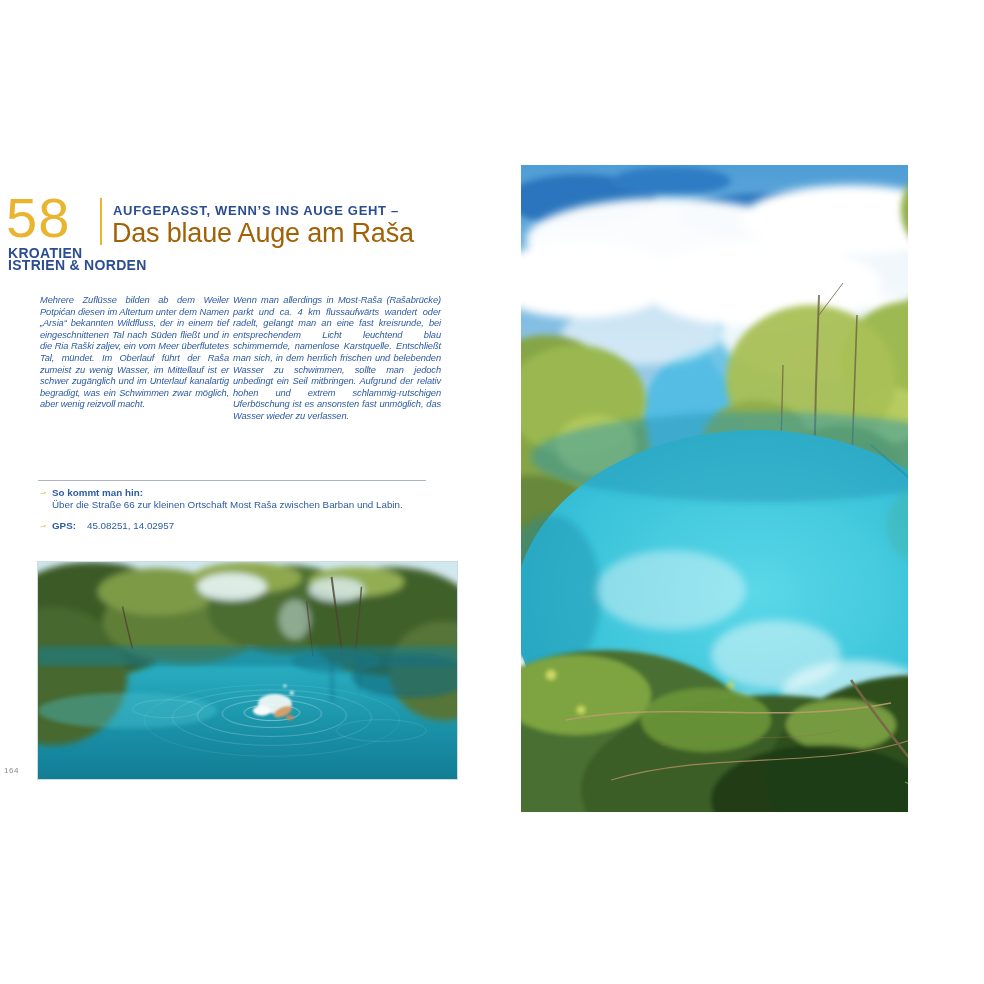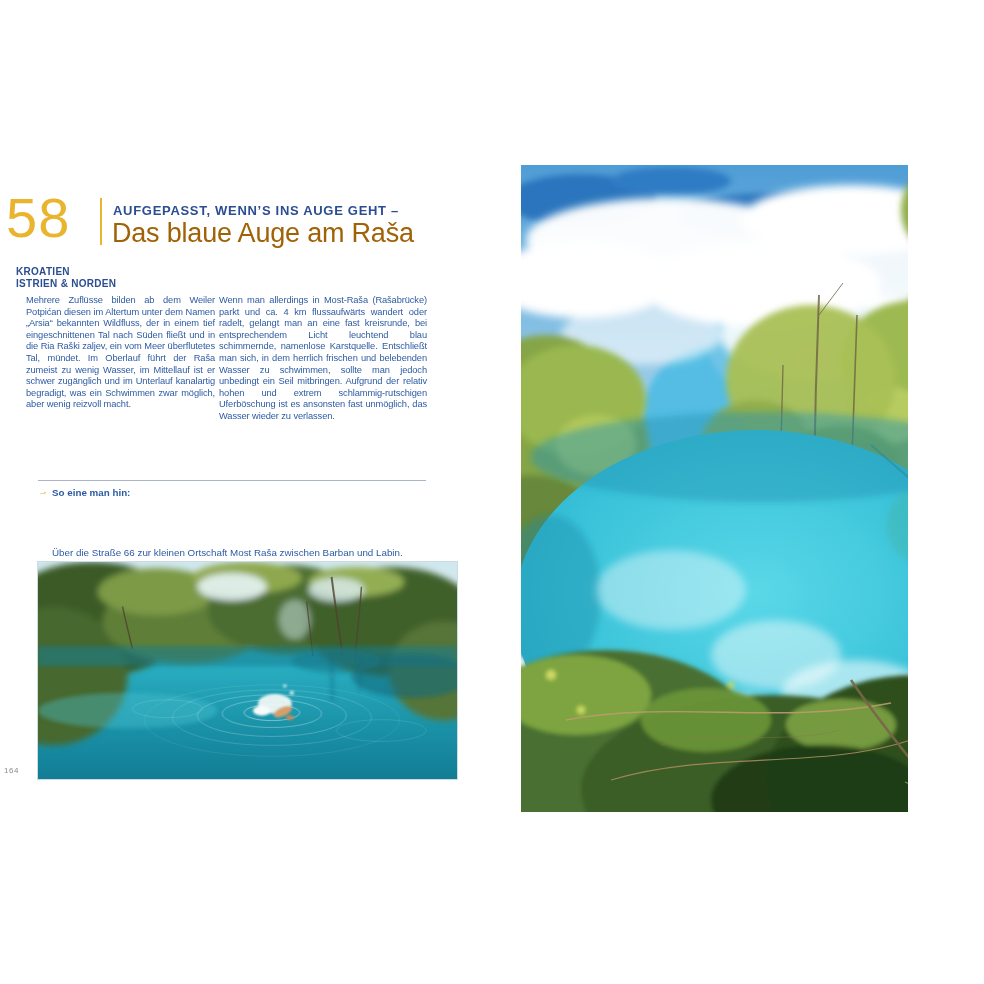--- a/index.html
+++ b/index.html
@@ -8,43 +8,42 @@
   .spread {
     position:relative; width:908px; height:984px; background:#ffffff; overflow:hidden;
   }
   
   .entry-number {
     position:absolute; left:6px; top:190px;
     font-size:56px; line-height:1; font-weight:300; letter-spacing:1px;
     color:#e9b42e;
   }
   .region {
-    position:absolute; left:16px; top:248px;
-    font-size:10px; line-height:11.5px; font-weight:600; letter-spacing:0.3px;
+    position:absolute; left:8px; top:248px;
+    font-size:14px; line-height:11.5px; font-weight:600; letter-spacing:0.3px;
     color:#2b4d92;
-    margin-top:18px;
   }
   .vrule {
     position:absolute; left:100px; top:198px; width:2px; height:47px;
     background:#e9b42e;
   }
   .kicker {
     position:absolute; left:113px; top:203px;
     font-size:13px; font-weight:700; letter-spacing:0.7px;
     color:#2b4d92;
   }
   .title {
     position:absolute; left:112px; top:218px;
     font-size:27px; font-weight:500; letter-spacing:-0.2px;
     color:#a16207;
   }
   
   .bodycols {
-    position:absolute; left:26px; top:295px; width:408px;
-    display:flex; gap:4px;
+    position:absolute; left:40px; top:295px; width:408px;
+    display:flex; gap:4px;font-style:italic;
   }
   .bodycols p {
     font-size:9.3px; line-height:11.6px; letter-spacing:-0.1px;
     color:#2d5ba3; text-align:justify;
   }
   .col1 { width:189px; }
   .col2 { width:208px; }
   
   .divider {
     position:absolute; left:38px; top:480px; width:388px; height:1px;
@@ -53,21 +52,21 @@
   .directions {
     position:absolute; left:38px; top:487px; width:400px;
     font-size:9.8px; line-height:12.2px; color:#2d5ba3;
   }
   .dir-row { display:flex; align-items:flex-start; }
   .bullet {
     width:14px; flex:0 0 14px; color:#e9b42e; font-weight:700; font-size:10px;
     transform:rotate(-12deg); transform-origin:left center;
   }
   .dir-heading { font-weight:700; }
-  .dir-lines { margin-left:14px;margin-top:48px; }
+  .dir-lines { margin-left:14px; }
   .gps-row { margin-top:9px; }
   .gps-label { font-weight:700; margin-right:11px; }
   
   .photo-left {
     position:absolute; left:37px; top:561px; width:421px; height:219px;
     border:1px solid rgba(140,175,185,0.45); overflow:hidden;
   }
   .photo-right {
     position:absolute; left:521px; top:165px; width:463px; height:647px;
     overflow:hidden;
@@ -95,21 +94,21 @@
 
   <div class="bodycols">
     <p class="col1">Mehrere Zuflüsse bilden ab dem Weiler Potpićan diesen im Altertum unter dem Namen „Arsia“ bekannten Wildfluss, der in einem tief eingeschnittenen Tal nach Süden fließt und in die Ria Raški zaljev, ein vom Meer überflutetes Tal, mündet. Im Oberlauf führt der Raša zumeist zu wenig Wasser, im Mittellauf ist er schwer zugänglich und im Unterlauf kanalartig begradigt, was ein Schwimmen zwar möglich, aber wenig reizvoll macht.</p>
     <p class="col2">Wenn man allerdings in Most-Raša (Rašabrücke) parkt und ca. 4 km flussaufwärts wandert oder radelt, gelangt man an eine fast kreisrunde, bei entsprechendem Licht leuchtend blau schimmernde, namenlose Karstquelle. Entschließt man sich, in dem herrlich frischen und belebenden Wasser zu schwimmen, sollte man jedoch unbedingt ein Seil mitbringen. Aufgrund der relativ hohen und extrem schlammig-rutschigen Uferböschung ist es ansonsten fast unmöglich, das Wasser wieder zu verlassen.</p>
   </div>
 
   <div class="divider"></div>
   <div class="directions">
     <div class="dir-row">
       <span class="bullet">→</span>
-      <span class="dir-heading">So eine man hin:</span>
+      <span class="dir-heading">So kommt man hin:</span>
     </div>
     <div class="dir-lines">
       <div>Über die Straße 66 zur kleinen Ortschaft Most Raša zwischen Barban und Labin.</div>
     </div>
     <div class="dir-row gps-row">
       <span class="bullet">→</span>
       <span class="gps-label">GPS:</span>
       <span>45.08251, 14.02957</span>
     </div>
   </div>

